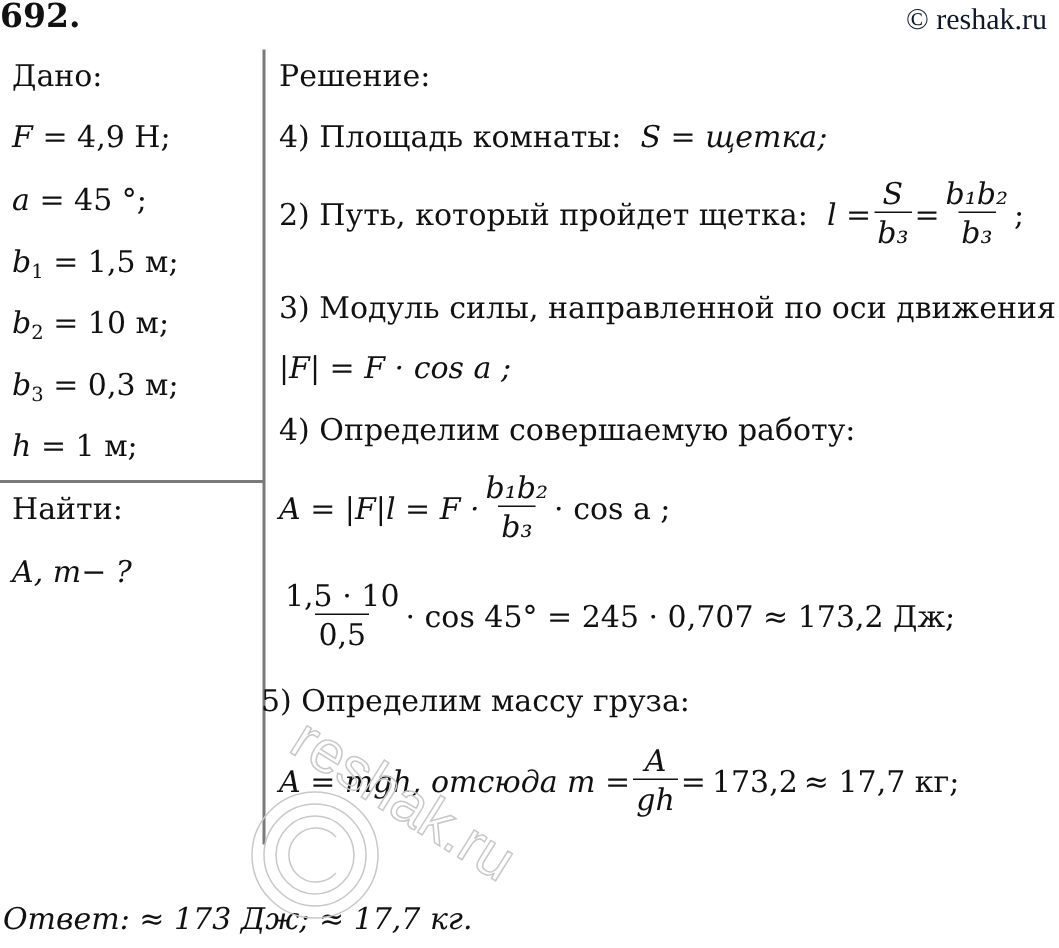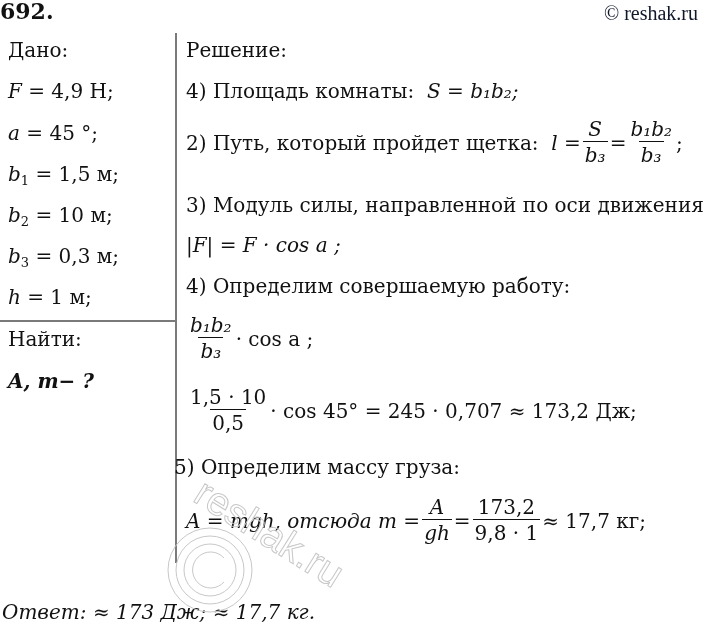--- a/index.html
+++ b/index.html
@@ -29,26 +29,26 @@
 
 <div class="abs" style="left:8px;top:38px;">Дано:</div>
 <div class="abs" style="left:8px;top:79px;"><i>F</i> <span>= 4,9 Н;</span></div>
 <div class="abs" style="left:8px;top:121px;"><i>a</i> <span>= 45 °;</span></div>
 <div class="abs" style="left:8px;top:162px;"><i>b</i><sub>1</sub> <span>= 1,5 м;</span></div>
 <div class="abs" style="left:8px;top:203px;"><i>b</i><sub>2</sub> <span>= 10 м;</span></div>
 <div class="abs" style="left:8px;top:244px;"><i>b</i><sub>3</sub> <span>= 0,3 м;</span></div>
 <div class="abs" style="left:8px;top:285px;"><i>h</i> <span>= 1 м;</span></div>
 
 <div class="abs" style="left:8px;top:327px;">Найти:</div>
-<div class="abs" style="left:8px;top:369px;font-style:italic;font-weight:bold;">A, m− ?</div>
+<div class="abs" style="left:8px;top:369px;font-style:italic;">A, m− ?</div>
 
 <div class="abs" style="left:186px;top:38px;">Решение:</div>
 
 <div class="abs" style="left:186px;top:79px;">
-  <span>4) Площадь комнаты:</span>&nbsp; <i>S = b₁b₂;</i>
+  <span>4) Площадь комнаты:</span>&nbsp; <i>S = щетка;</i>
 </div>
 
 <div class="abs line" style="left:186px;top:117px;">
   <span>2) Путь, который пройдет щетка:</span>&nbsp;&nbsp;<i>l =</i>
   <span class="frac">
       <i class="n">S</i>
       <i class="d">b₃</i>
     </span>
   <span>=</span>
   <span class="frac">
@@ -56,20 +56,21 @@
       <i class="d">b₃</i>
     </span>
   <span>;</span>
 </div>
 
 <div class="abs" style="left:186px;top:193px;">3) Модуль силы, направленной по оси движения:</div>
 <div class="abs" style="left:186px;top:233px;font-style:italic;text-align:right;">|F| = F · cos a ;</div>
 
 <div class="abs" style="left:186px;top:274px;">4) Определим совершаемую работу:</div>
 <div class="abs line" style="left:186px;top:313px;">
+  <i>A = |F|l = F ·</i>
   <span class="frac">
       <i class="n">b₁b₂</i>
       <i class="d">b₃</i>
     </span>
   <span>· cos a ;</span>
 </div>
 
 <div class="abs line" style="left:186px;top:385px;">
   <span class="frac">
       <span class="n">1,5 · 10</span>
@@ -81,21 +82,20 @@
 <div class="abs" style="left:174px;top:455px;text-align:right;">5) Определим массу груза:</div>
 <div class="abs line" style="left:186px;top:495px;">
   <i>A = mgh, отсюда  m =</i>
   <span class="frac">
       <i class="n">A</i>
       <i class="d">gh</i>
     </span>
   <span>=</span>
   <span class="frac">
       <span class="n">173,2</span>
-      <span class="d">9,8 · 1</span>
     </span>
   <span>≈ 17,7 кг;</span>
 </div>
 
 <div class="abs" style="left:2px;top:600px;font-style:italic;">Ответ:   ≈ 173 Дж; ≈ 17,7 кг.</div>
 
 <svg class="abs wm" viewBox="0 0 230 150">
   <g fill="none" stroke="#c8c8c8" stroke-width="1">
     <circle cx="70" cy="100" r="42"></circle>
     <circle cx="70" cy="100" r="34"></circle>

